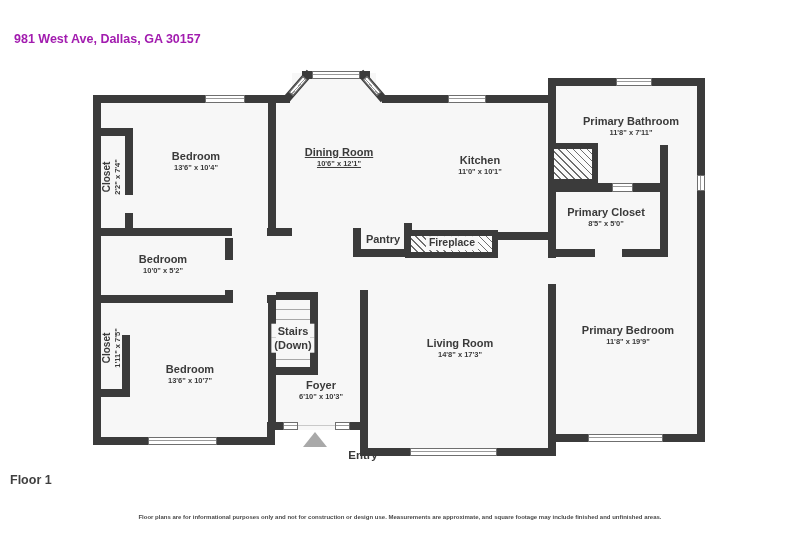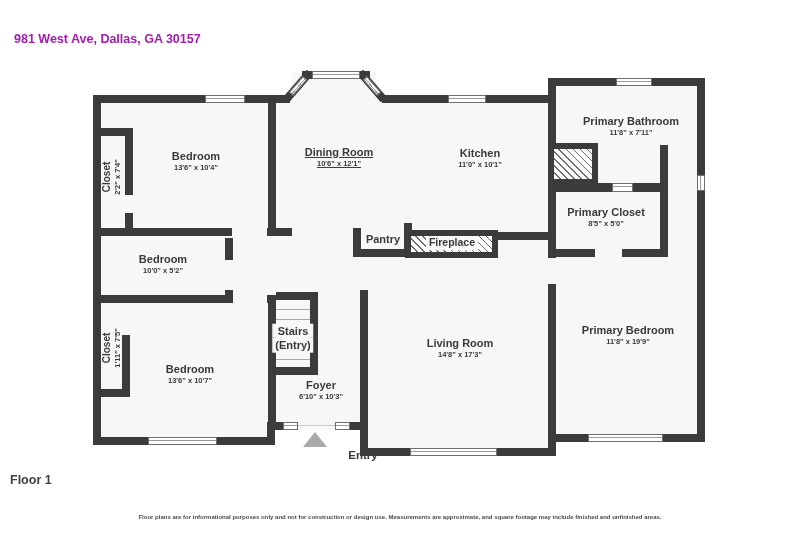--- a/index.html
+++ b/index.html
@@ -120,21 +120,21 @@
       <div class="rdims">13'6" x 10'4"</div>
     </div>
     <div class="rlabel rot" style="left:111px;top:177px;">
       <div class="rname small">Closet</div>
       <div class="rdims">2'2" x 7'4"</div>
     </div>
     <div class="rlabel" style="left:339px;top:157px;text-decoration:underline;">
       <div class="rname">Dining Room</div>
       <div class="rdims">10'6" x 12'1"</div>
     </div>
-    <div class="rlabel" style="left:480px;top:158px;">
+    <div class="rlabel" style="left:480px;top:165px;">
       <div class="rname">Kitchen</div>
       <div class="rdims">11'0" x 10'1"</div>
     </div>
     <div class="rlabel" style="left:631px;top:126px;">
       <div class="rname">Primary Bathroom</div>
       <div class="rdims">11'8" x 7'11"</div>
     </div>
     <div class="rlabel" style="left:606px;top:217px;">
       <div class="rname">Primary Closet</div>
       <div class="rdims">8'5" x 5'0"</div>
@@ -144,21 +144,21 @@
       <div class="rdims">10'0" x 5'2"</div>
     </div>
     <div class="rlabel" style="left:383px;top:239px;">
       <div class="rname">Pantry</div>
     </div>
     <div class="rlabel" style="left:452px;top:243px;">
       <div class="rname whitebg" style="font-size:10.5px;">Fireplace</div>
     </div>
     <div class="rlabel" style="left:293px;top:338px;">
       <div class="rname whitebg">Stairs</div>
-      <div class="rname whitebg">(Entry)</div>
+      <div class="rname whitebg">(Down)</div>
     </div>
     <div class="rlabel" style="left:190px;top:374px;">
       <div class="rname">Bedroom</div>
       <div class="rdims">13'6" x 10'7"</div>
     </div>
     <div class="rlabel rot" style="left:111px;top:348px;">
       <div class="rname small">Closet</div>
       <div class="rdims">1'11" x 7'5"</div>
     </div>
     <div class="rlabel" style="left:321px;top:390px;">

